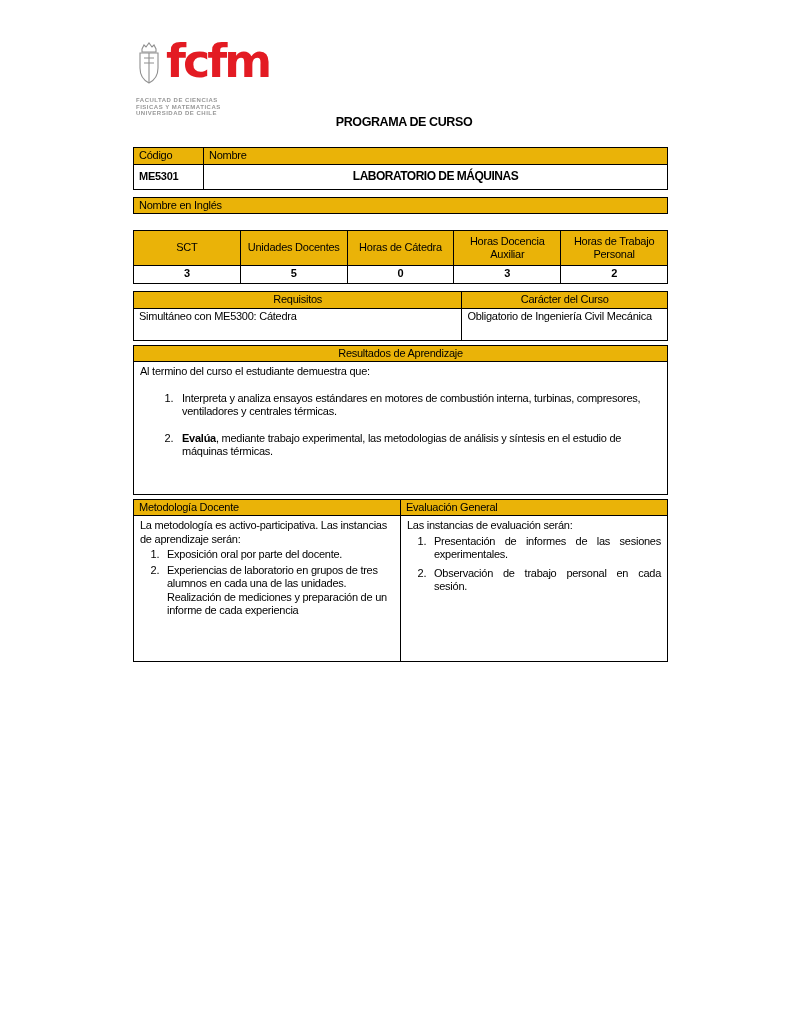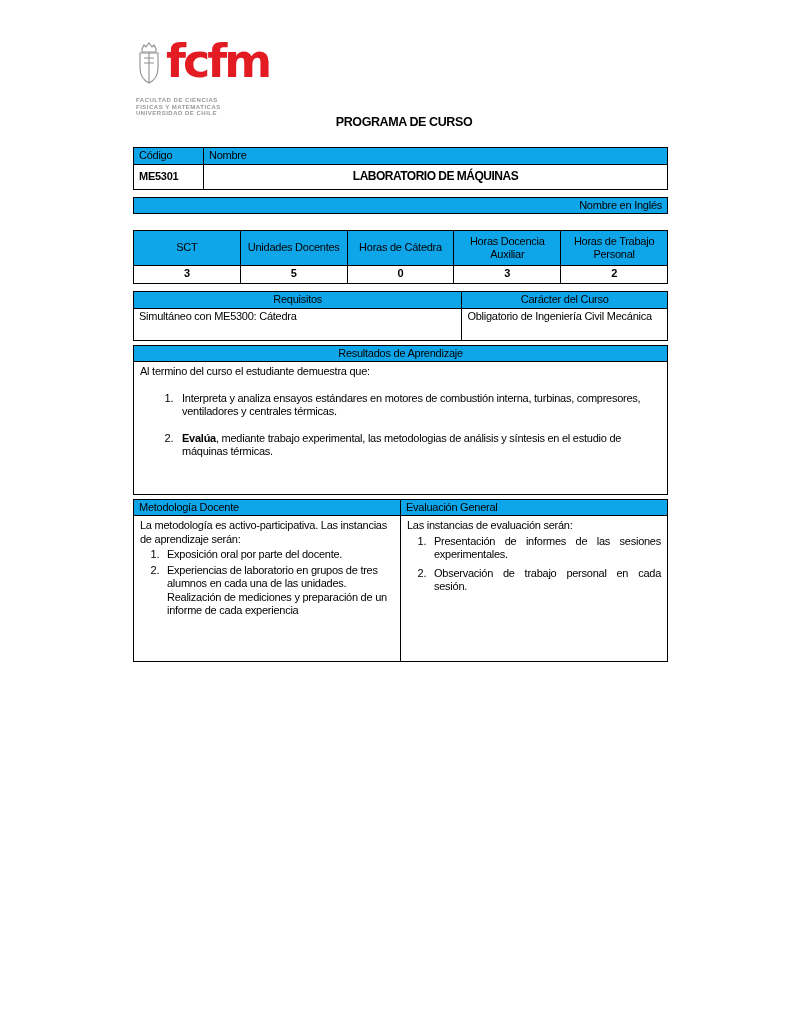--- a/index.html
+++ b/index.html
@@ -33,26 +33,26 @@
   }
 
   
   .doc { position: absolute; left: 133px; top: 147px; width: 535px; }
   table { width: 100%; border-collapse: collapse; table-layout: fixed; }
   td {
     border: 1px solid #000;
     font-size: 11px; letter-spacing: -0.25px; line-height: 13.5px;
     padding: 1px 5px; vertical-align: top;
   }
-  .gray { background: #0ea5e9; }
+  .gray { background: #eab308; }
   .center { text-align: center; }
   .bold { font-weight: bold; }
 
   .t-gap-sm { margin-bottom: 7px; }
-  .t-gap-lg { margin-bottom: 16px; text-align: right; }
+  .t-gap-lg { margin-bottom: 16px; }
   .t-gap-xs { margin-bottom: 4px; }
 
   .w70 { width: 70px; }
   .w62 { width: 61.5%; }
   .w50 { width: 50%; }
 
   .course-name { font-size: 12px; letter-spacing: -0.5px; }
   .row-course td { height: 25px; vertical-align: middle; }
   .english-cell { height: 22px; font-size: 11.5px; }
 

